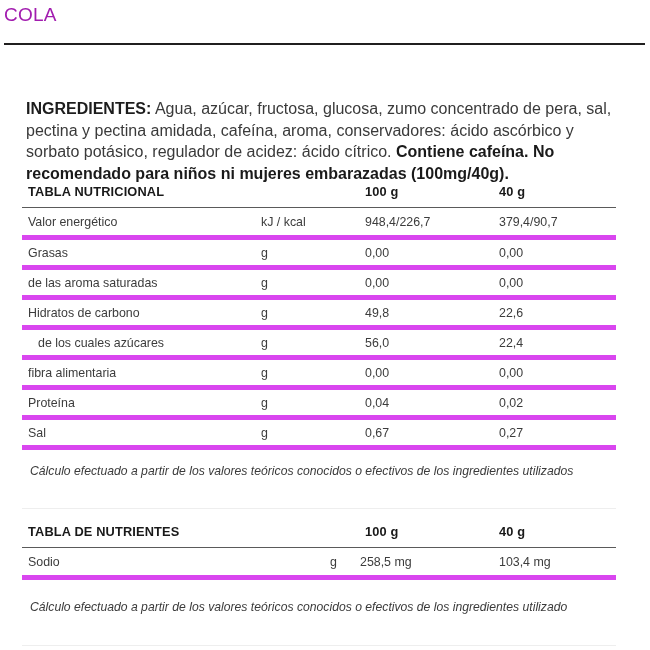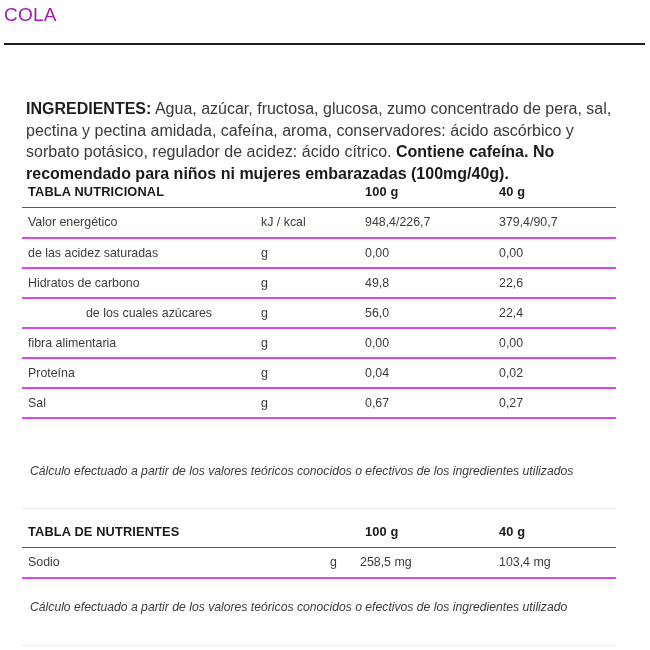--- a/index.html
+++ b/index.html
@@ -99,26 +99,26 @@
     border-bottom: 1.6px solid #5a5a5a;
     letter-spacing: 0.15px;
   }
   .nutri-table thead th.h-label { padding-left: 6px; }
   .nutri-table thead th.h-v1    { padding-left: 5px; }
   .nutri-table thead th.h-v2    { padding-left: 4px; }
 
   
   .nutri-table tbody tr { height: 30px; }
   .nutri-table tbody td {
-    border-bottom: 2px solid #d946ef;
+    border-bottom: 5px solid #d946ef;
     color: #3c3c3c;
     font-size: 12.4px;
   }
   .nutri-table tbody td.t-label { padding-left: 6px; }
-  .nutri-table tbody td.t-label.indent { padding-left: 16px; text-align: center; }
+  .nutri-table tbody td.t-label.indent { padding-left: 16px; }
   .nutri-table tbody td.t-unit  { padding-left: 1px; }
   .nutri-table tbody td.t-v1    { padding-left: 5px; }
   .nutri-table tbody td.t-v2    { padding-left: 4px; }
 
   
   #table-nutrients tbody td.t-unit {
     text-align: right;
     padding-right: 23px;
     padding-left: 0;
   }
@@ -176,21 +176,27 @@
       </tr>
     </thead>
     <tbody>
         <tr>
           <td class="t-label">Valor energético</td>
           <td class="t-unit">kJ / kcal</td>
           <td class="t-v1">948,4/226,7</td>
           <td class="t-v2">379,4/90,7</td>
         </tr>
         <tr>
-          <td class="t-label">de las acidez saturadas</td>
+          <td class="t-label">Grasas</td>
+          <td class="t-unit">g</td>
+          <td class="t-v1">0,00</td>
+          <td class="t-v2">0,00</td>
+        </tr>
+        <tr>
+          <td class="t-label">de las aroma saturadas</td>
           <td class="t-unit">g</td>
           <td class="t-v1">0,00</td>
           <td class="t-v2">0,00</td>
         </tr>
         <tr>
           <td class="t-label">Hidratos de carbono</td>
           <td class="t-unit">g</td>
           <td class="t-v1">49,8</td>
           <td class="t-v2">22,6</td>
         </tr>

